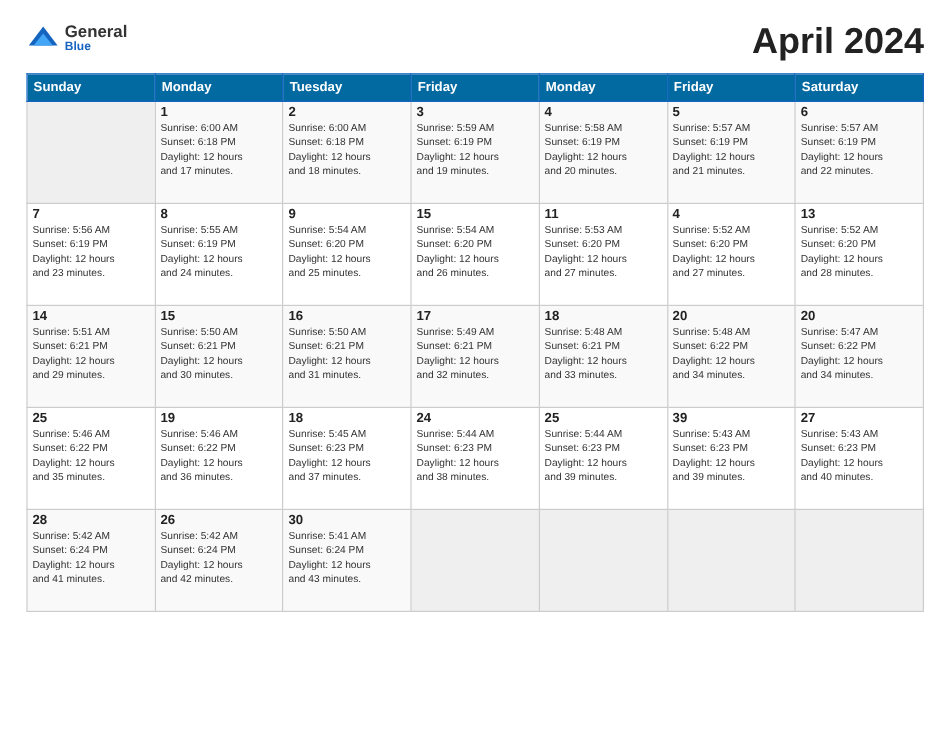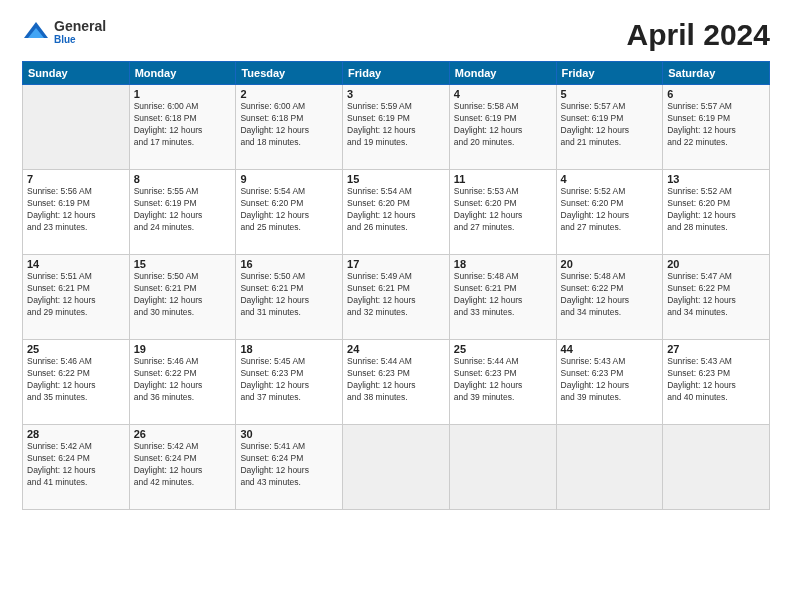--- a/index.html
+++ b/index.html
@@ -234,21 +234,21 @@
           </td>
           <td>
             <span class="day-num">24</span>
             <div class="day-info">Sunrise: 5:44 AM<br>Sunset: 6:23 PM<br>Daylight: 12 hours<br>and 38 minutes.</div>
           </td>
           <td>
             <span class="day-num">25</span>
             <div class="day-info">Sunrise: 5:44 AM<br>Sunset: 6:23 PM<br>Daylight: 12 hours<br>and 39 minutes.</div>
           </td>
           <td>
-            <span class="day-num">44</span>
+            <span class="day-num">39</span>
             <div class="day-info">Sunrise: 5:43 AM<br>Sunset: 6:23 PM<br>Daylight: 12 hours<br>and 39 minutes.</div>
           </td>
           <td>
             <span class="day-num">27</span>
             <div class="day-info">Sunrise: 5:43 AM<br>Sunset: 6:23 PM<br>Daylight: 12 hours<br>and 40 minutes.</div>
           </td>
         </tr>
         <tr>
           <td>
             <span class="day-num">28</span>

